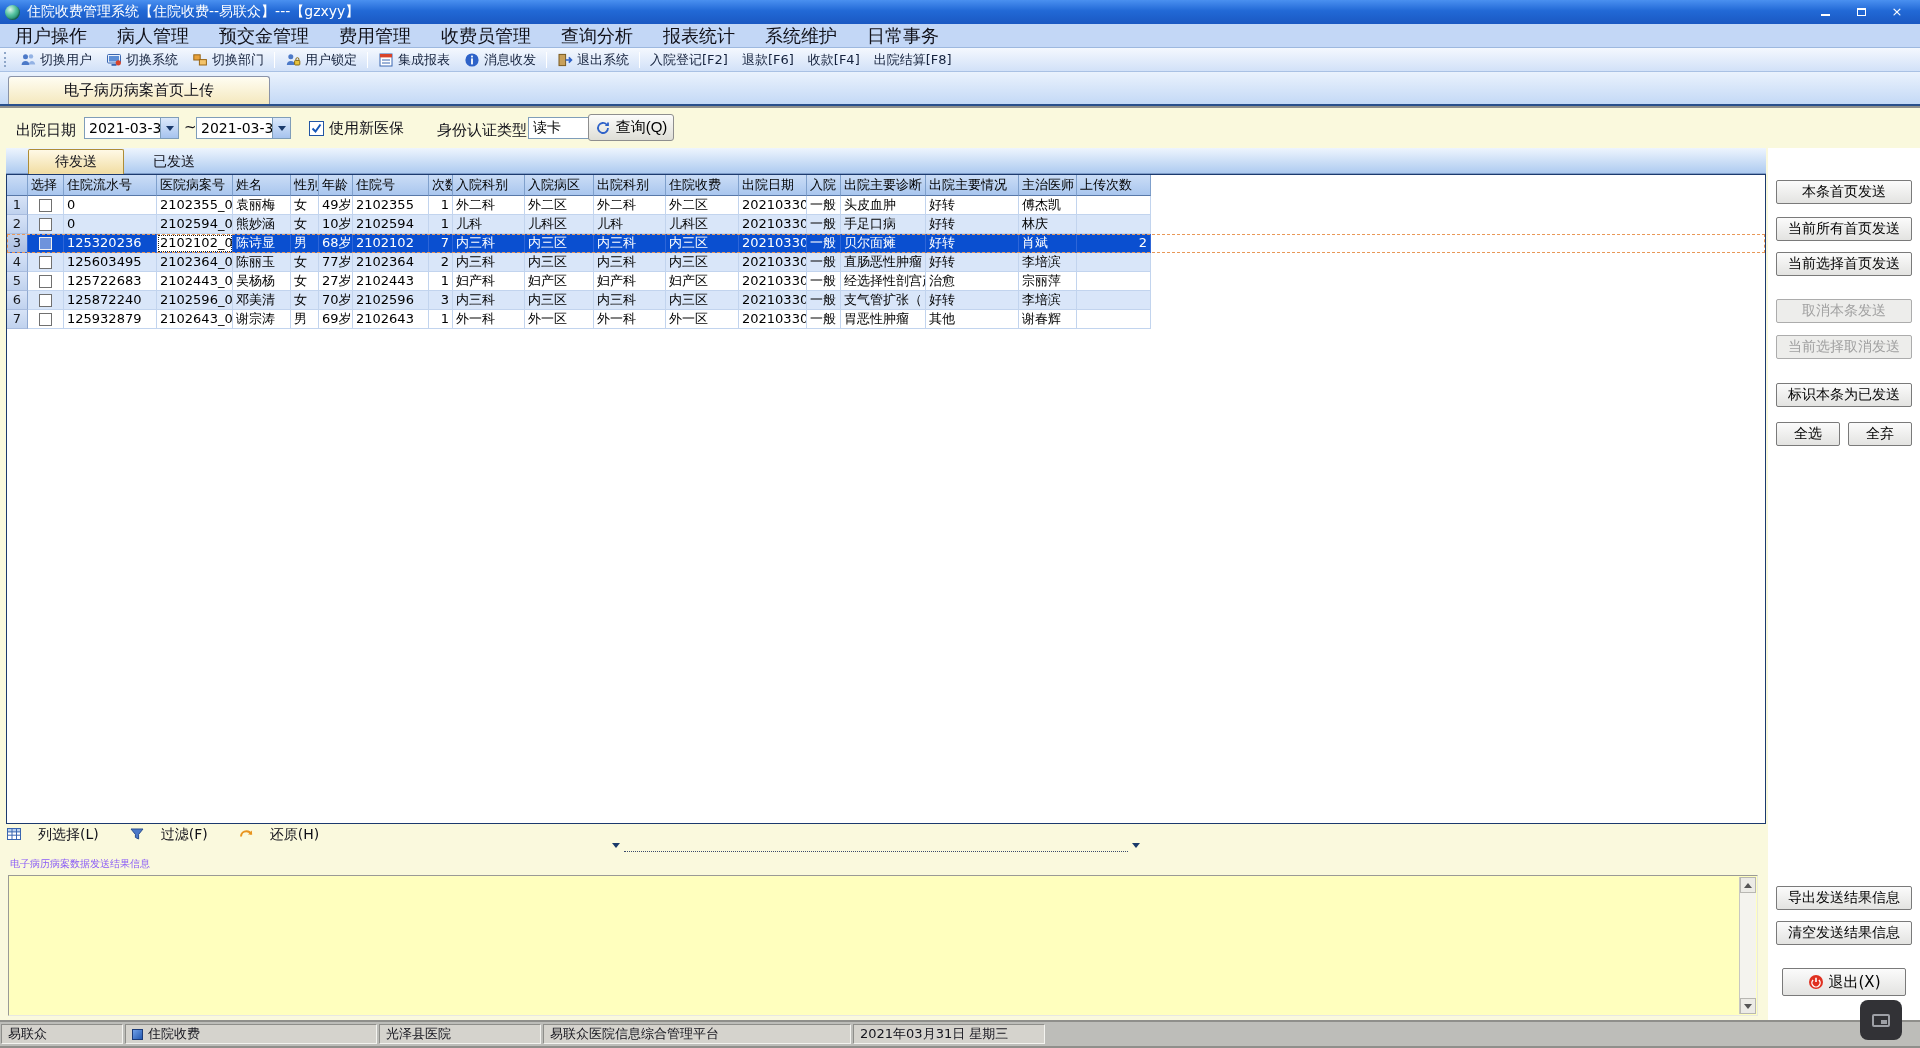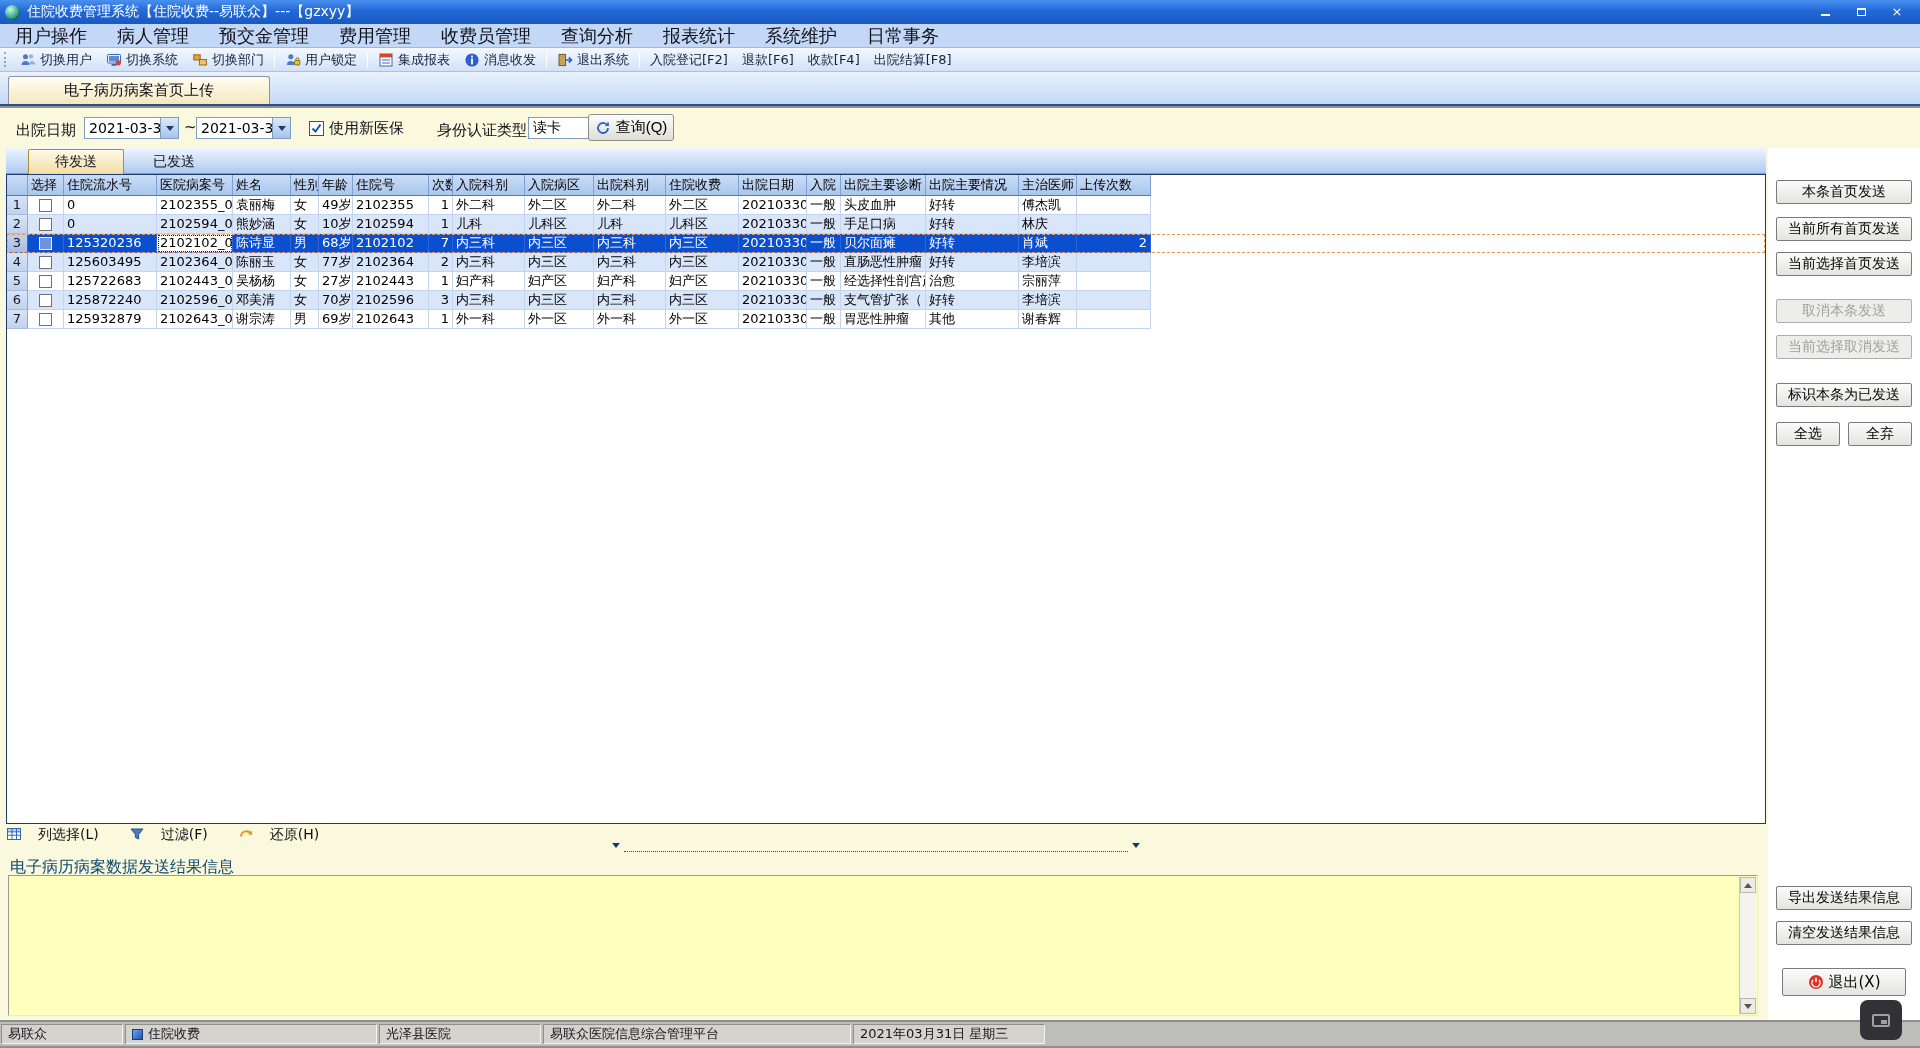--- a/index.html
+++ b/index.html
@@ -95,21 +95,21 @@
   .col-15{width:85px;}.col-16{width:93px;}.col-17{width:58px;}.col-18{width:74px;}
 
   
   #bottom-tools{position:absolute;left:6px;top:676px;height:22px;display:flex;align-items:center;
     font-size:14px;color:#101018;}
   .bt-item{display:flex;align-items:center;gap:16px;margin-right:30px;}
   #filter-combo{position:absolute;left:612px;top:698px;width:528px;height:12px;}
   #filter-combo .fc-line{position:absolute;left:12px;right:12px;top:5px;border-top:1px dotted #3A4A6A;}
   #filter-combo .fc-ch{position:absolute;top:2px;}
   #filter-combo .fc-ch.left{left:0;} #filter-combo .fc-ch.right{right:0;}
-  #result-label{position:absolute;left:10px;top:709px;font-size:16px;color:#0c4a6e;}
+  #result-label{position:absolute;left:10px;top:709px;font-size:10px;color:#8b5cf6;}
   #result-box{position:absolute;left:8px;top:727px;width:1750px;height:141px;background:#FFFFBE;
     border:1px solid;border-color:#9A9A96 #E8E8E2 #E8E8E2 #9A9A96;}
   #result-scroll{position:absolute;right:1px;top:1px;bottom:1px;width:17px;background:#F4F3EE;
     border-left:1px solid #C8C7C2;display:flex;flex-direction:column;justify-content:space-between;}
   .sb-btn{height:16px;background:#ECEBE6;border:1px solid #B8B7B2;display:flex;align-items:center;justify-content:center;}
   .tri-up-g{width:0;height:0;border-left:4px solid transparent;border-right:4px solid transparent;border-bottom:5px solid #555;}
   .tri-down-g{width:0;height:0;border-left:4px solid transparent;border-right:4px solid transparent;border-top:5px solid #555;}
 
   
   #rightpanel{position:absolute;left:1768px;top:0;width:152px;height:872px;background:#fff;}

